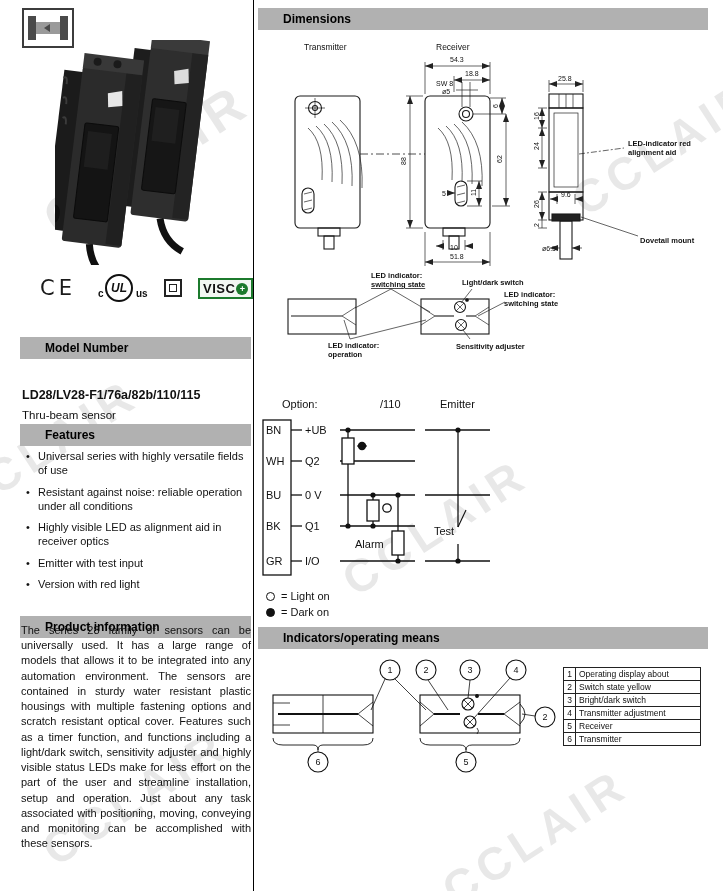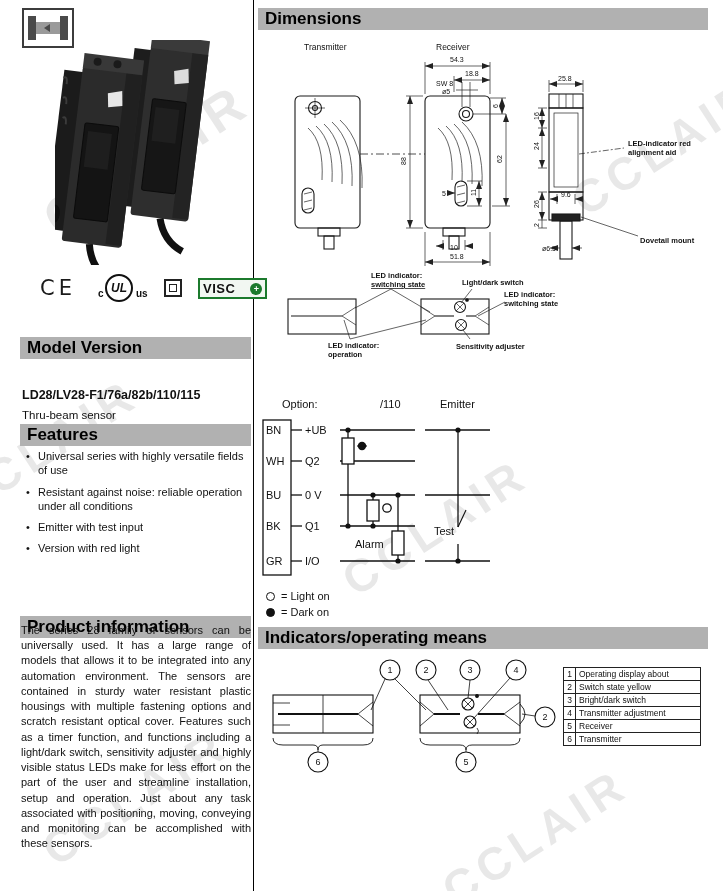--- a/index.html
+++ b/index.html
@@ -1,38 +1,38 @@
 <!DOCTYPE html>
 <html><head>
 <meta charset="utf-8">
 <style>
   * { margin:0; padding:0; box-sizing:border-box; }
   html,body { width:723px; height:891px; background:#fff; font-family:"Liberation Sans", sans-serif; color:#111; overflow:hidden; }
   #page { position:relative; width:723px; height:891px; background:#fff; }
   .wm { position:absolute; font-weight:bold; color:rgba(130,130,130,0.18); transform:rotate(-33deg); letter-spacing:6px; pointer-events:none; white-space:nowrap; }
   .divider { position:absolute; left:253px; top:0; width:1px; height:891px; background:#000; }
-  .secbar { position:absolute; background:#b1b1b1; height:22px; display:flex; align-items:center; padding-left:7px; font-weight:bold; font-size:17px; color:#000; }
+  .secbar { position:absolute; background:#b1b1b1; height:22px; display:flex; align-items:center; padding-left:25px; font-weight:bold; font-size:12px; color:#000; }
   .secbar.left { left:20px; width:231px; }
   .secbar.right { left:258px; width:450px; }
 
   
   .iconbox { position:absolute; left:22px; top:8px; width:52px; height:40px; border:2px solid #3c3c3c; background:#fff; }
   .iconbox .bar { position:absolute; top:6px; width:8px; height:24px; background:#4a4a4a; }
   .iconbox .conn { position:absolute; left:12px; top:12px; width:24px; height:12px; background:#9a9a9a; }
   .iconbox .tri { position:absolute; left:20px; top:14px; width:0; height:0; border-top:4px solid transparent; border-bottom:4px solid transparent; border-right:6px solid #4a4a4a; }
 
   .certs { position:absolute; left:40px; top:270px; width:210px; height:40px; }
   .ce { position:absolute; left:0; top:6px; font-size:21px; letter-spacing:4px; color:#1a1a1a; font-family:"DejaVu Sans",sans-serif; }
   .ul-wrap { position:absolute; left:58px; top:2px; width:56px; height:34px; }
   .ul-c { position:absolute; left:0; top:16px; font-size:10px; font-weight:bold; }
   .ul-circle { position:absolute; left:7px; top:2px; width:28px; height:28px; border:2px solid #111; border-radius:50%; display:flex; align-items:center; justify-content:center; font-weight:bold; font-size:12px; font-style:italic; }
   .ul-us { position:absolute; left:38px; top:16px; font-size:10px; font-weight:bold; }
   .sq2 { position:absolute; left:124px; top:9px; width:18px; height:18px; border:2px solid #222; display:flex; align-items:center; justify-content:center; }
   .sq2 .inner { width:8px; height:8px; border:1.5px solid #222; }
-  .visco { position:absolute; left:158px; top:8px; height:21px; border:2px solid #1c7a2d; background:#f2f7f2; display:flex; align-items:center; padding:0 3px; gap:15px; }
+  .visco { position:absolute; left:158px; top:8px; height:21px; border:2px solid #1c7a2d; background:#f2f7f2; display:flex; align-items:center; padding:0 3px; gap:1px; }
   .visco .vtxt { font-weight:bold; font-size:13px; letter-spacing:0.5px; color:#111; }
   .visco .vplus { width:12px; height:12px; background:#1c7a2d; border-radius:50%; color:#fff; font-size:9px; font-weight:bold; display:flex; align-items:center; justify-content:center; }
 
   .modelline { position:absolute; left:22px; width:229px;margin-top:28px; }
   .model-num { top:363px; font-weight:bold; font-size:12.5px; }
   .model-type { top:384px; font-size:11.5px; }
   .model-cable { top:401px; font-size:10.5px; }
 
   .features-list { position:absolute; left:22px; top:449px; width:229px; font-size:11px; }
   .feat { display:flex; margin-bottom:7px; line-height:1.3; }
@@ -118,34 +118,38 @@
     </span>
     <span class="sq2">
         <span class="inner"></span>
       </span>
     <span class="visco">
       <span class="vtxt">VISC</span>
       <span class="vplus">+</span>
     </span>
   </div>
 
-  <div class="secbar left" style="top:337px;">Model Version</div>
+  <div class="secbar left" style="top:337px;">Model Number</div>
   <div class="modelline model-num" style="position: absolute; top: 360px;">LD28/LV28-F1/76a/82b/110/115</div>
   <div class="modelline model-type" style="position: absolute; top: 381px;">Thru-beam sensor</div>
   <div class="modelline model-cable" style="position: absolute; top: 399px;">with 2.5 m fixed cable</div>
 
   <div class="secbar left" style="top:424px;">Features</div>
   <div class="features-list">
     <div class="feat">
         <span class="dot"></span>
         <span>Universal series with highly versatile fields of use</span>
       </div>
     <div class="feat">
         <span class="dot"></span>
         <span>Resistant against noise: reliable operation under all conditions</span>
+      </div>
+    <div class="feat">
+        <span class="dot"></span>
+        <span>Highly visible LED as alignment aid in receiver optics</span>
       </div>
     <div class="feat">
         <span class="dot"></span>
         <span>Emitter with test input</span>
       </div>
     <div class="feat">
         <span class="dot"></span>
         <span>Version with red light</span>
       </div>
   </div>

